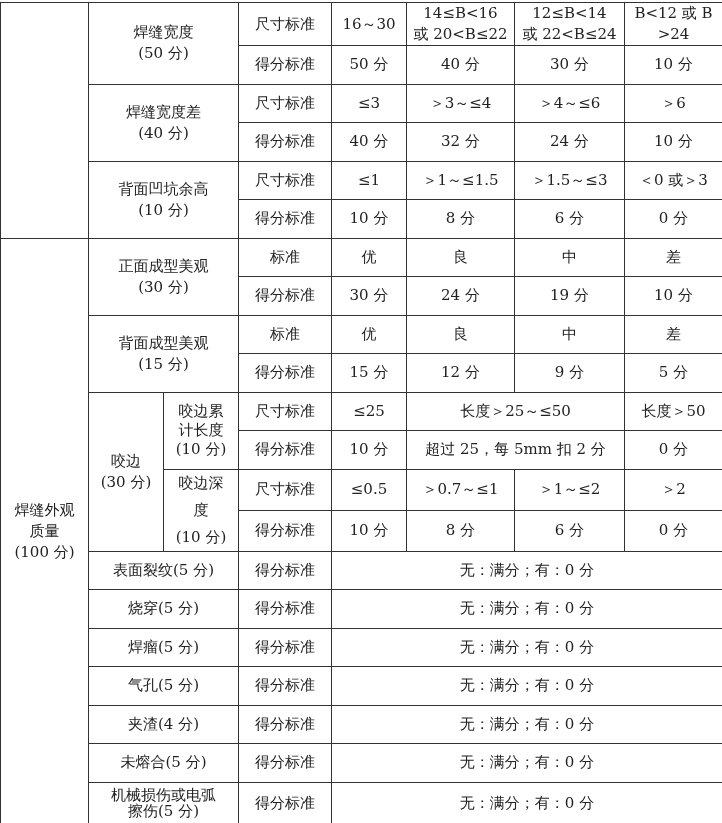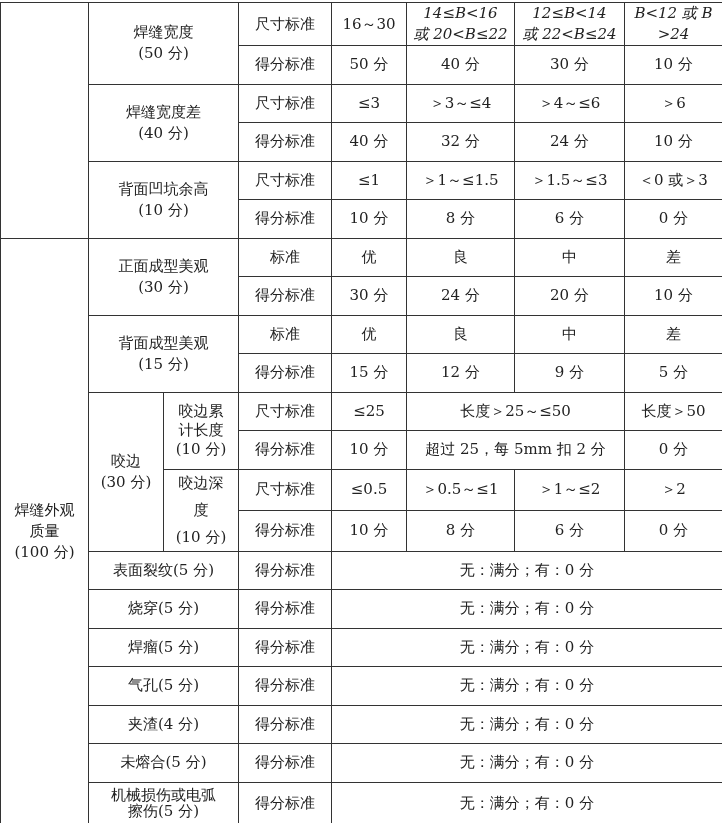--- a/index.html
+++ b/index.html
@@ -3,21 +3,21 @@
 <meta charset="utf-8">
 <style>
   html, body { margin: 0; padding: 0; background: #ffffff; }
   body { width: 722px; height: 823px; overflow: hidden; position: relative;
          font-family: "DejaVu Serif", "Liberation Serif", serif; color: #222; }
   table.grid { position: absolute; left: 0; top: 2px; border-collapse: collapse;
                table-layout: fixed; width: 722px; }
   table.grid td { border: 1px solid #333; text-align: center; vertical-align: middle;
                   font-size: 15px; line-height: 21px; padding: 0 2px; overflow: hidden; }
   table.grid tr { height: 38.5px; }
-  td.small { font-size: 13px; line-height: 17px; text-align: left; padding-left: 8px; font-style: italic; }
+  td.small { font-size: 13px; line-height: 17px; text-align: left; padding-left: 8px; }
   td.left { text-align: left; padding-left: 8px; }
   td.outer-left { border-left: 2px solid #222; }
   td.outer-right { border-right: 2px solid #222; }
   .pre { white-space: pre-line; }
 </style>
 </head>
 <body>
 
 <table class="grid">
   <colgroup>
@@ -96,21 +96,21 @@
     <td>标准</td>
     <td>优</td>
     <td>良</td>
     <td>中</td>
     <td class="outer-right">差</td>
   </tr>
   <tr>
     <td>得分标准</td>
     <td>30 分</td>
     <td>24 分</td>
-    <td>20 分</td>
+    <td>19 分</td>
     <td class="outer-right">10 分</td>
   </tr>
 
   <tr>
     <td colspan="2" rowspan="2" class="pre">背面成型美观
 (15 分)</td>
     <td>标准</td>
     <td>优</td>
     <td>良</td>
     <td>中</td>
@@ -141,21 +141,21 @@
     <td colspan="2">超过 25，每 5mm 扣 2 分</td>
     <td class="outer-right">0 分</td>
   </tr>
 
   <tr>
     <td rowspan="2" class="pre" style="line-height:27px">咬边深
 度
 (10 分)</td>
     <td>尺寸标准</td>
     <td>≤0.5</td>
-    <td>＞0.5～≤1</td>
+    <td>＞0.7～≤1</td>
     <td>＞1～≤2</td>
     <td class="outer-right">＞2</td>
   </tr>
   <tr>
     <td>得分标准</td>
     <td>10 分</td>
     <td>8 分</td>
     <td>6 分</td>
     <td class="outer-right">0 分</td>
   </tr>

